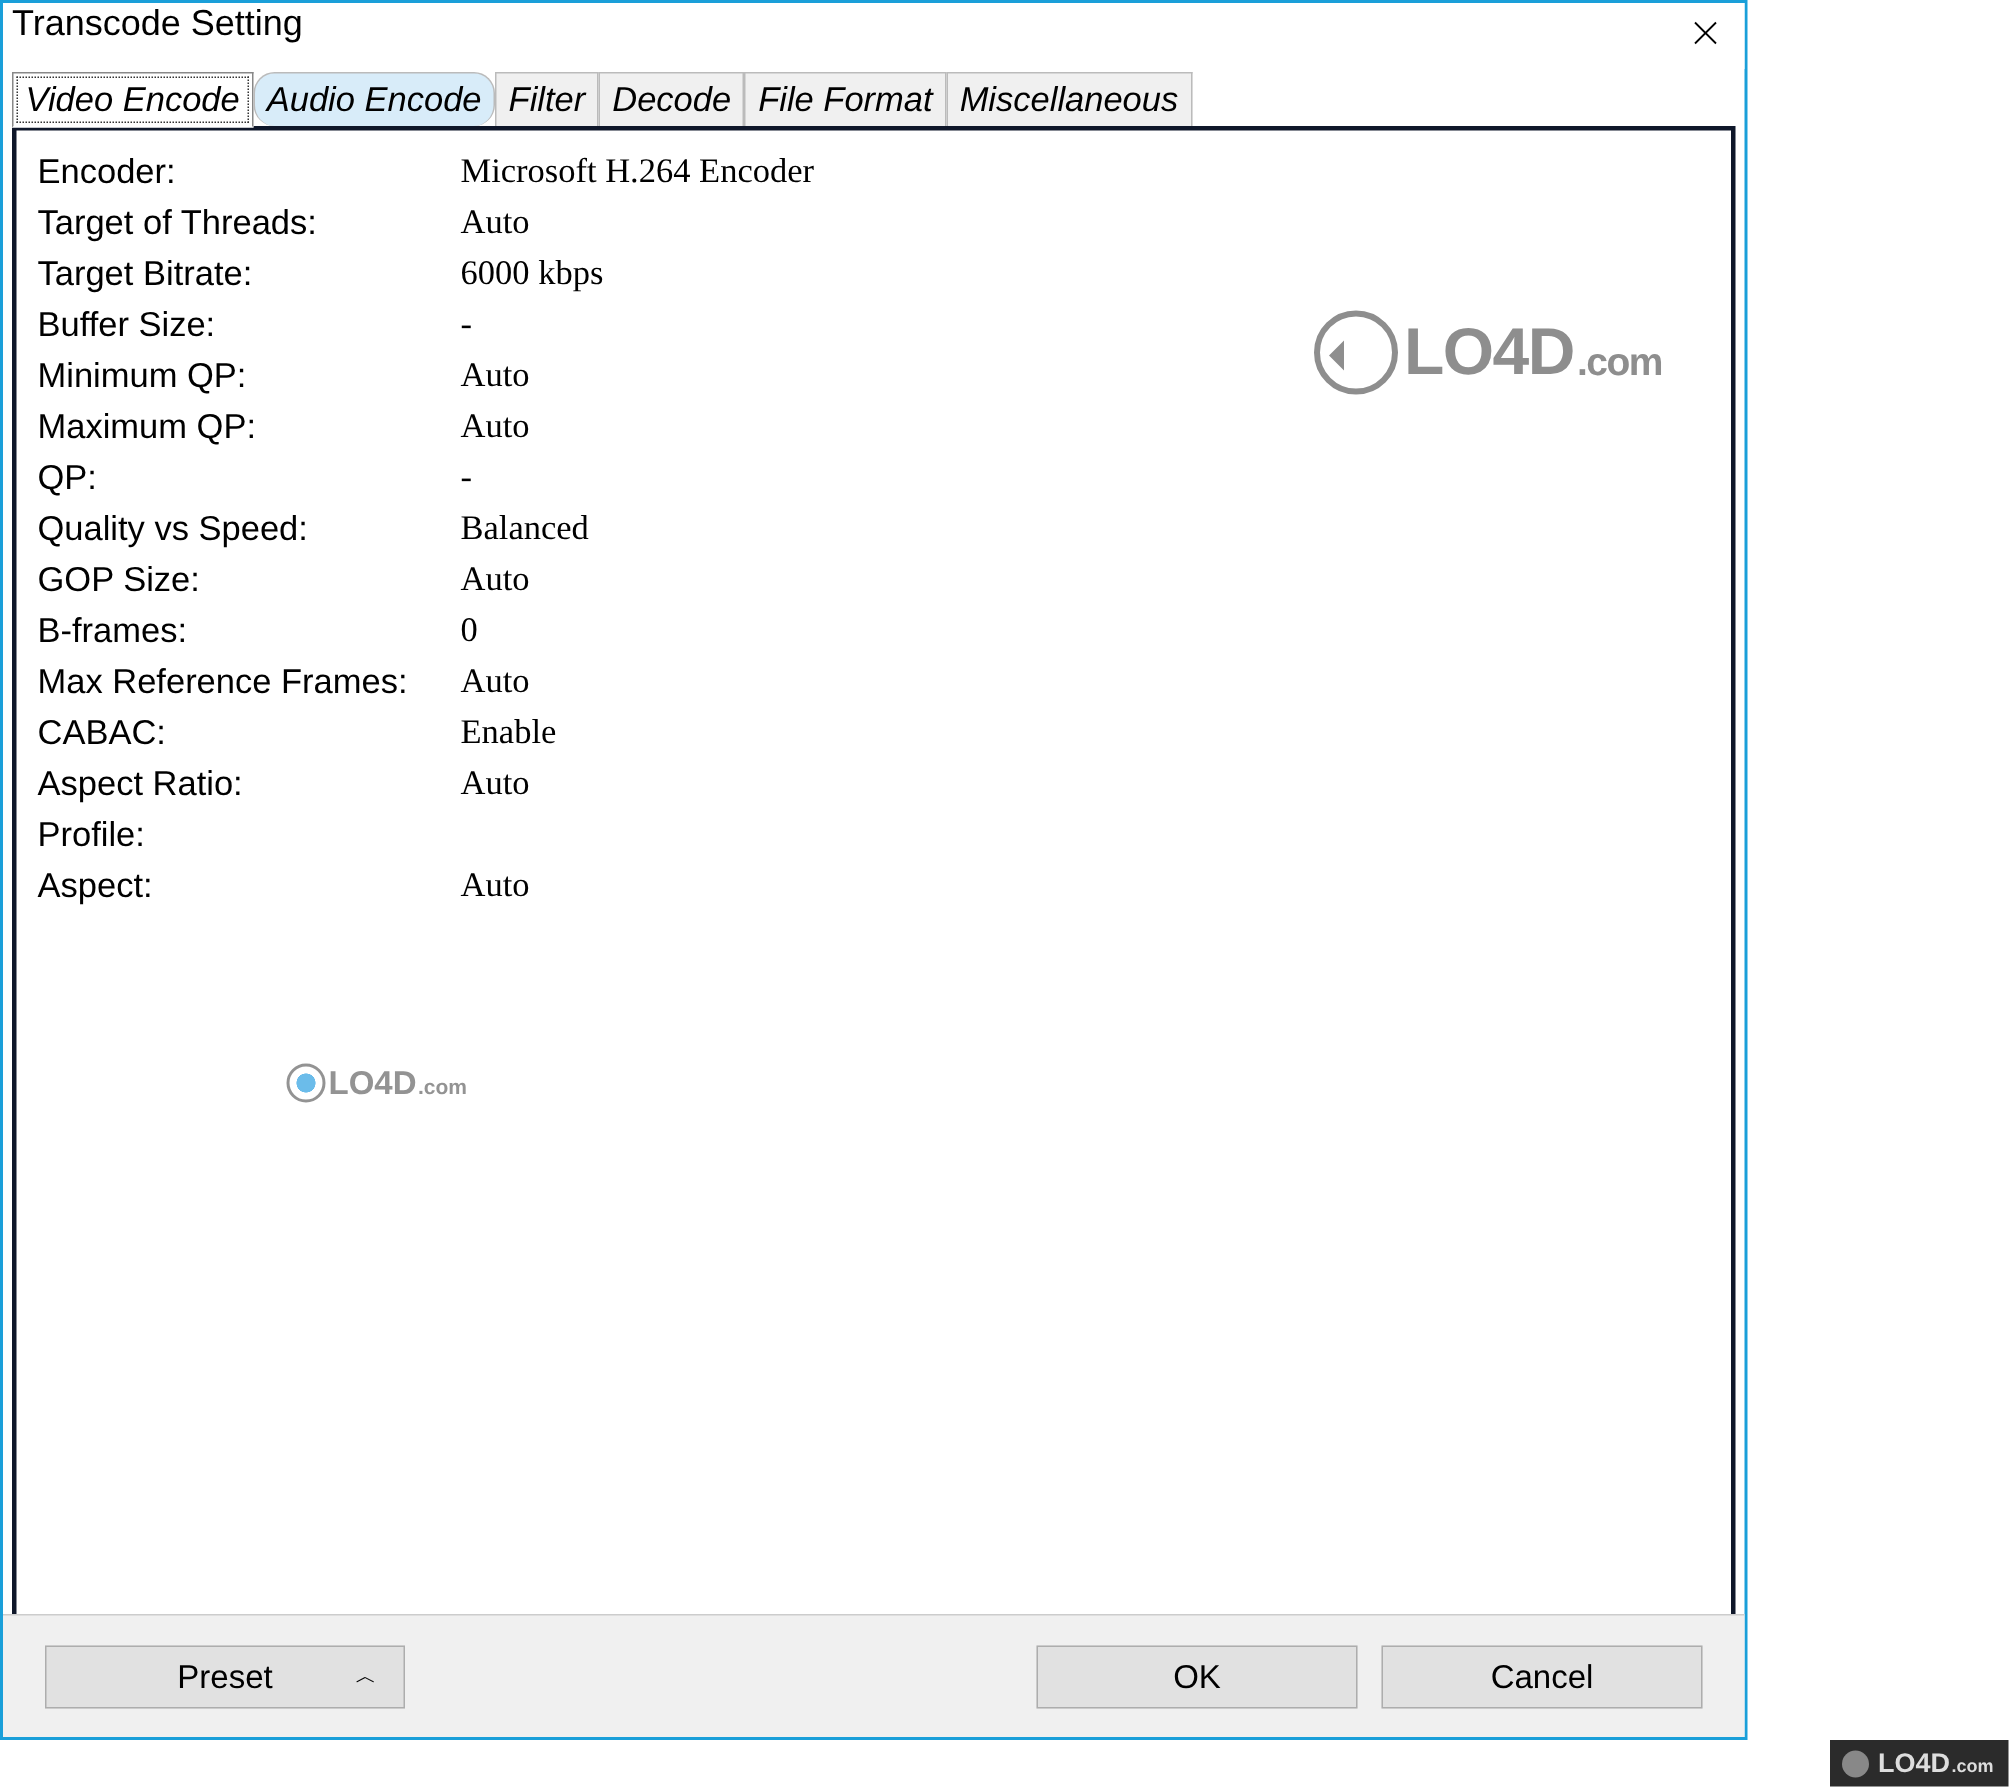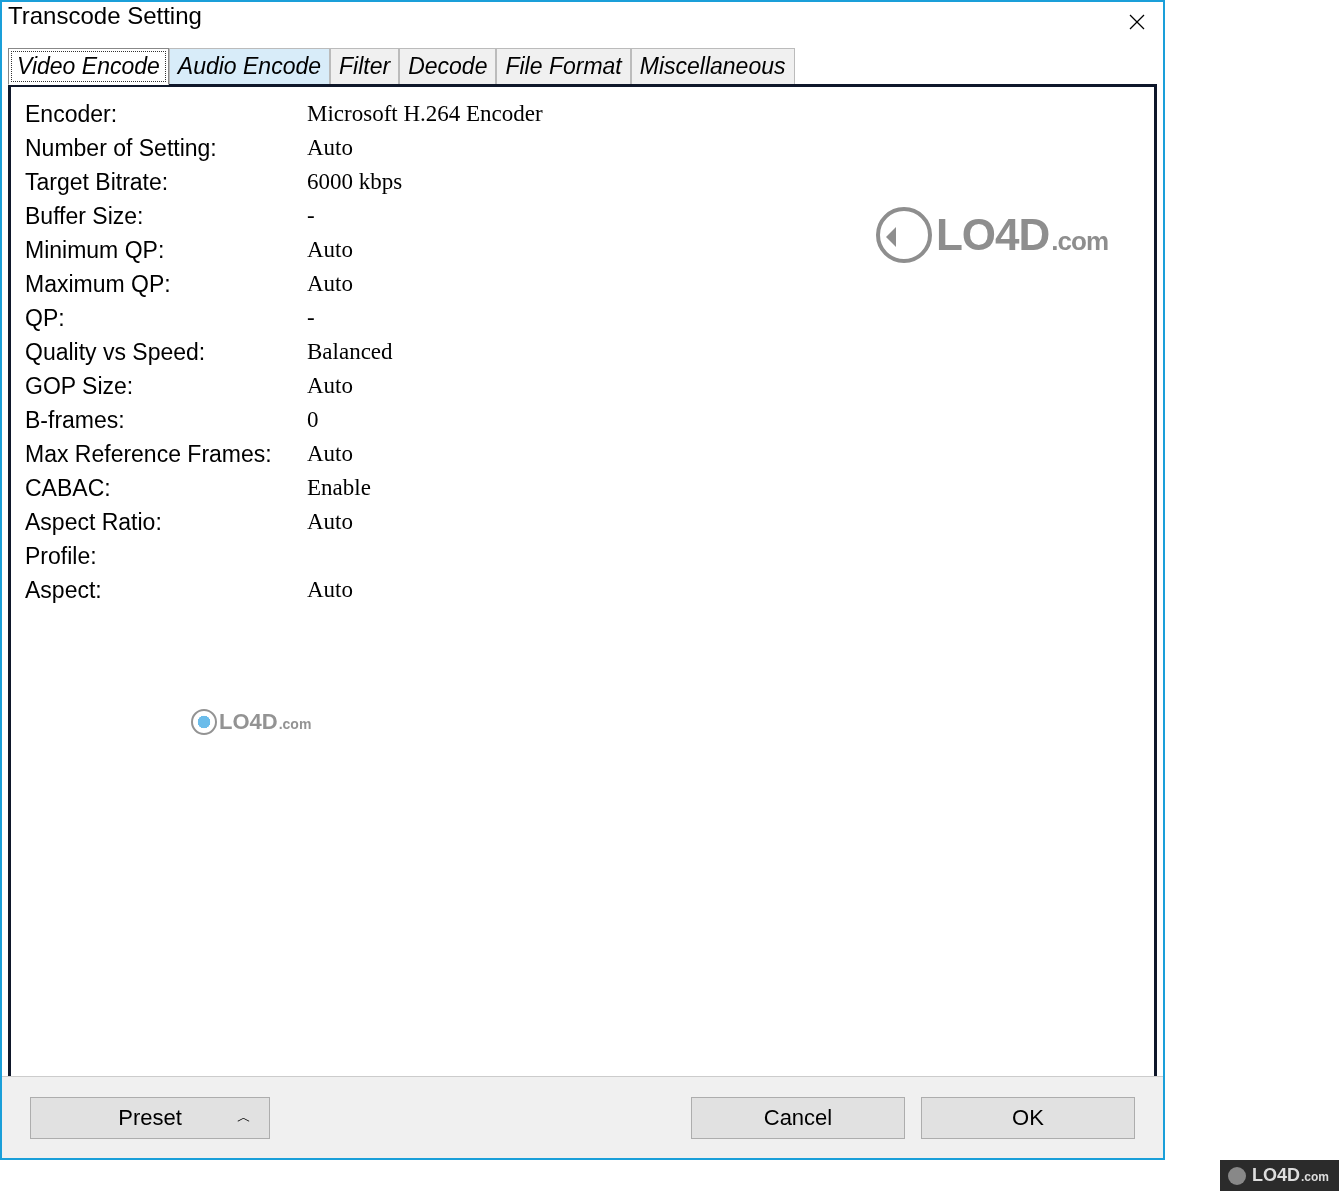--- a/index.html
+++ b/index.html
@@ -63,20 +63,21 @@
     background: #fff;
     border: 1px solid #888;
     border-bottom: 1px solid #fff;
     z-index: 2;
     margin-bottom: -1px;
     outline: 1px dotted #333;
     outline-offset: -4px;
   }
   .tab.hover {
     background: #d8ecf9;
+    border-radius: 14px;
   }
   .tab-panel {
     border: 3px solid #0f172a;
     height: 1020px;
     padding: 14px 14px;
     position: relative;
   }
   .prop-row {
     display: flex;
     margin-bottom: 7px;
@@ -203,21 +204,21 @@
       <div class="tab"><span>File Format</span></div>
       <div class="tab"><span>Miscellaneous</span></div>
     </div>
 
     <div class="tab-panel">
       <div class="prop-row">
           <span class="prop-label">Encoder:</span>
           <span class="prop-value">Microsoft H.264 Encoder</span>
         </div>
       <div class="prop-row">
-          <span class="prop-label">Number of Setting:</span>
+          <span class="prop-label">Target of Threads:</span>
           <span class="prop-value">Auto</span>
         </div>
       <div class="prop-row">
           <span class="prop-label">Target Bitrate:</span>
           <span class="prop-value">6000 kbps</span>
         </div>
       <div class="prop-row">
           <span class="prop-label">Buffer Size:</span>
           <span class="prop-value">-</span>
         </div>
@@ -277,25 +278,25 @@
       </div>
     </div>
   </div>
 
   <div class="button-bar">
     <div class="btn btn-preset">
       <span>Preset</span>
       <span class="chev">︿</span>
     </div>
     <div class="spacer"></div>
+    <div class="btn btn-ok">
+        <span>OK</span>
+      </div>
     <div class="btn btn-cancel">
         <span>Cancel</span>
-      </div>
-    <div class="btn btn-ok">
-        <span>OK</span>
       </div>
   </div>
 </div>
 
 <div class="corner-badge">
   <span class="cb-icon"></span>
   <span>LO4D</span>
     <span class="cb-com">.com</span>
 </div>
 

